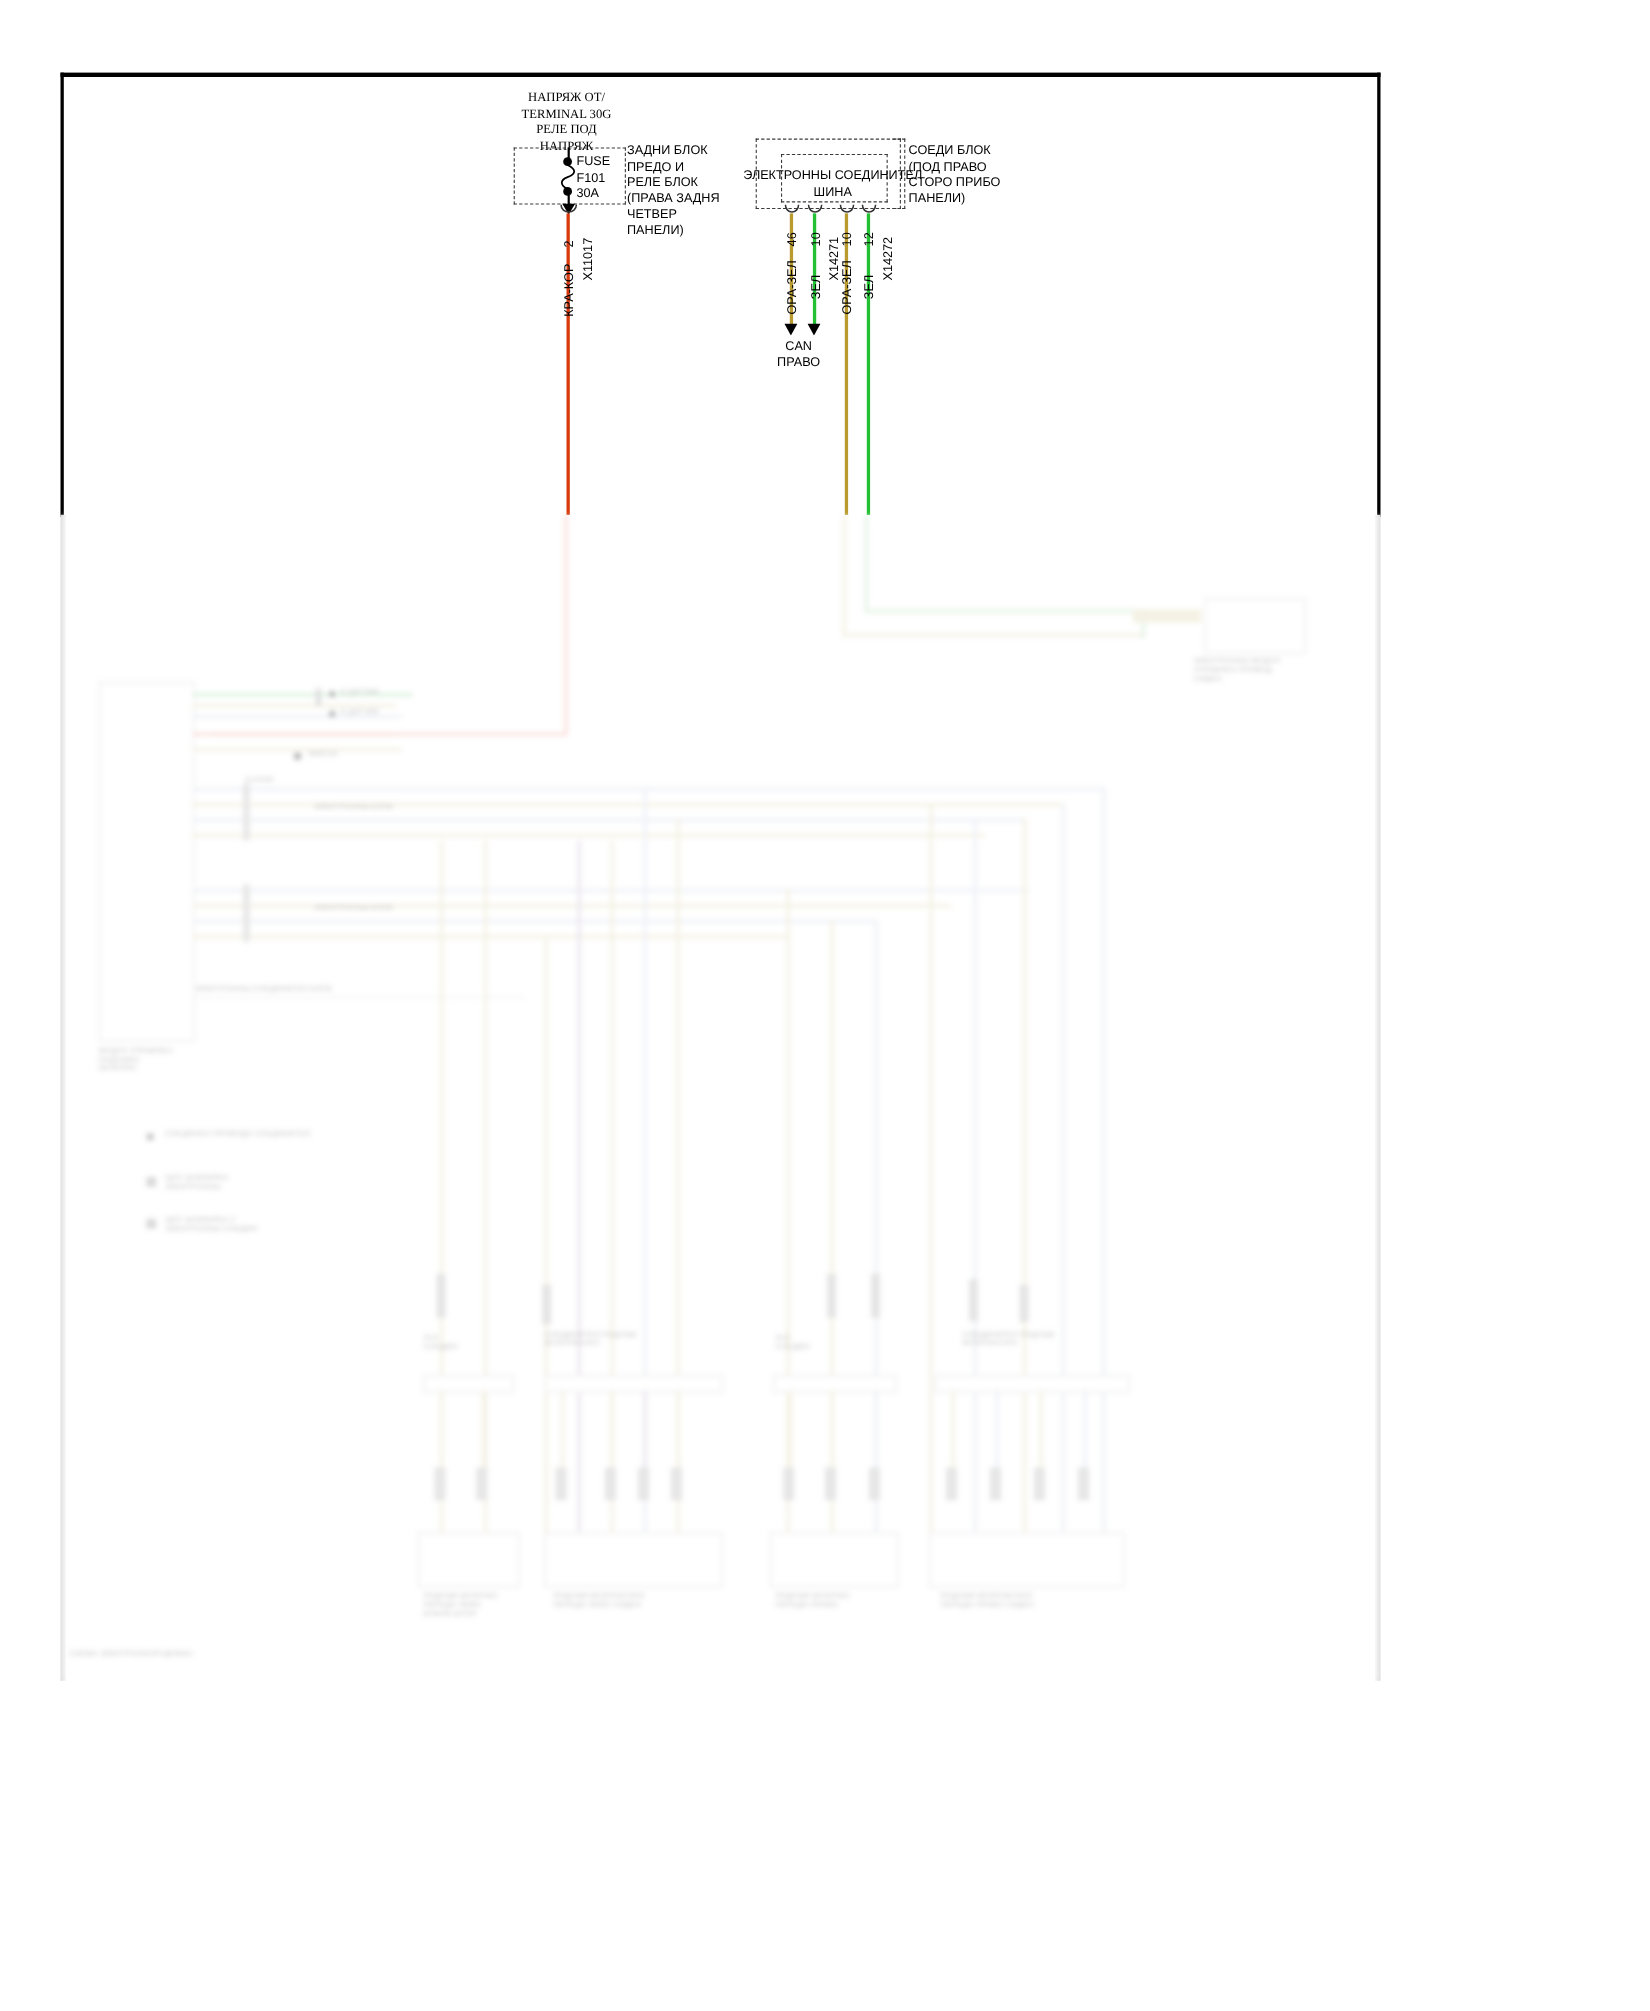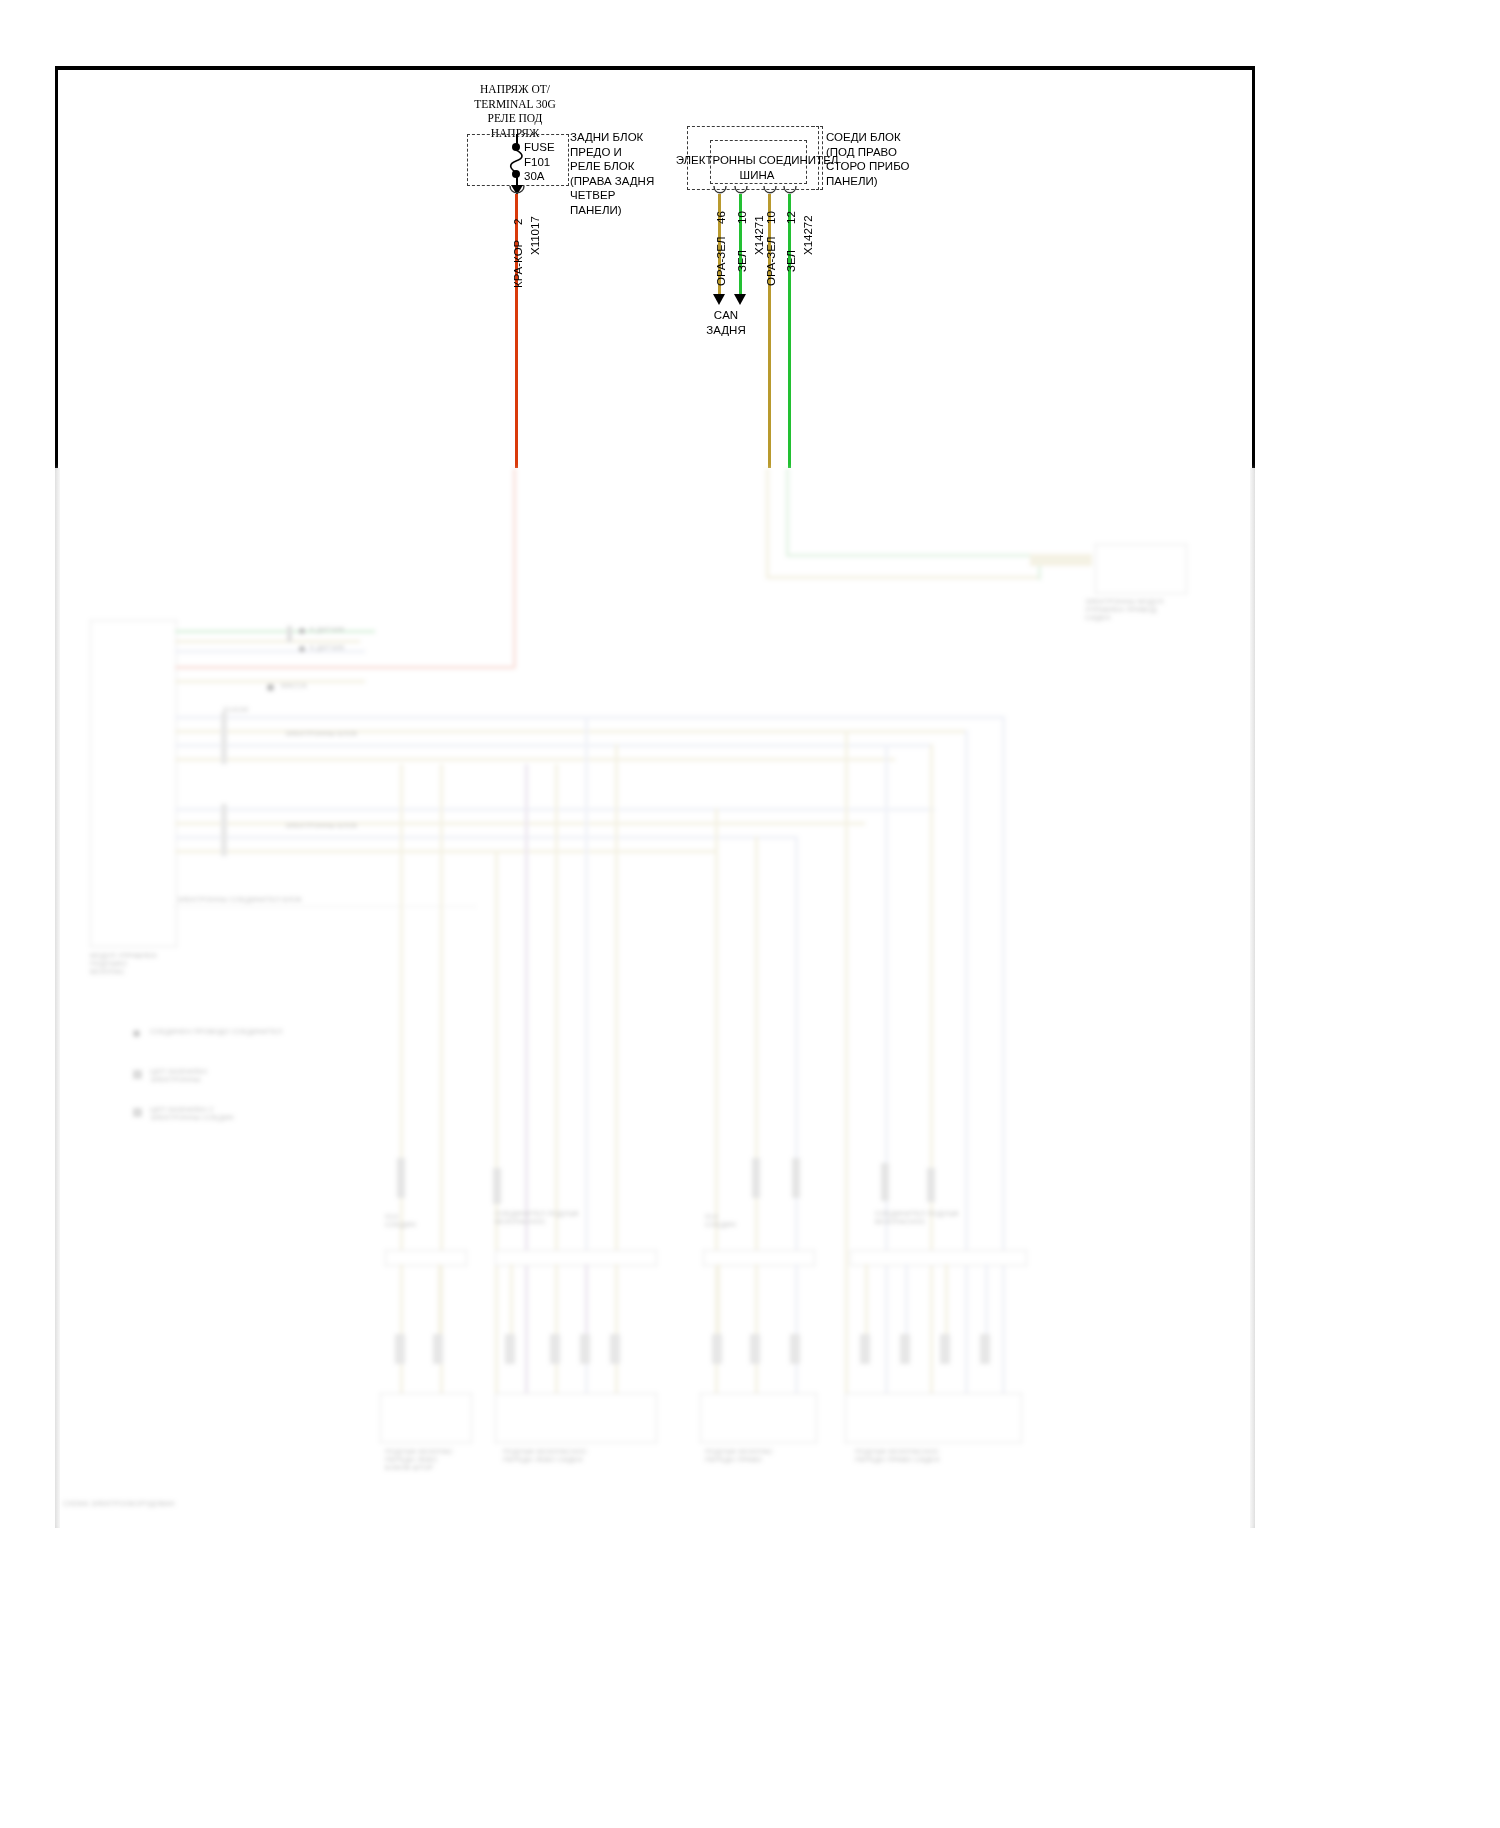--- a/index.html
+++ b/index.html
@@ -117,21 +117,21 @@
 
   <div class="w w-grn" style="left:739px;top:194px;width:2.6px;height:101px;"></div>
   <svg style="position:absolute;left:734px;top:294px;" width="12" height="11" viewBox="0 0 12 11">
     <path d="M6 11 L0 0 L12 0 Z" fill="#000"></path>
     </svg>
   <div class="vt" style="left:736px;top:224px;">10</div>
   <div class="vt" style="left:736px;top:272px;">ЗЕЛ</div>
   <div class="vt" style="left:753px;top:255px;">X14271</div>
 
   <div class="t c" style="left:681px;top:308px;width:90px;">CAN
-ЗАДНЯ</div>
+ПРАВО</div>
 
   <div class="w w-og" style="left:768px;top:194px;width:2.6px;height:274px;"></div>
   <div class="vt" style="left:765px;top:224px;">10</div>
   <div class="vt" style="left:765px;top:286px;">ОРА-ЗЕЛ</div>
 
   <div class="w w-grn" style="left:788px;top:194px;width:2.6px;height:274px;"></div>
   <div class="vt" style="left:785px;top:224px;">12</div>
   <div class="vt" style="left:785px;top:272px;">ЗЕЛ</div>
   <div class="vt" style="left:802px;top:255px;">X14272</div>
 

